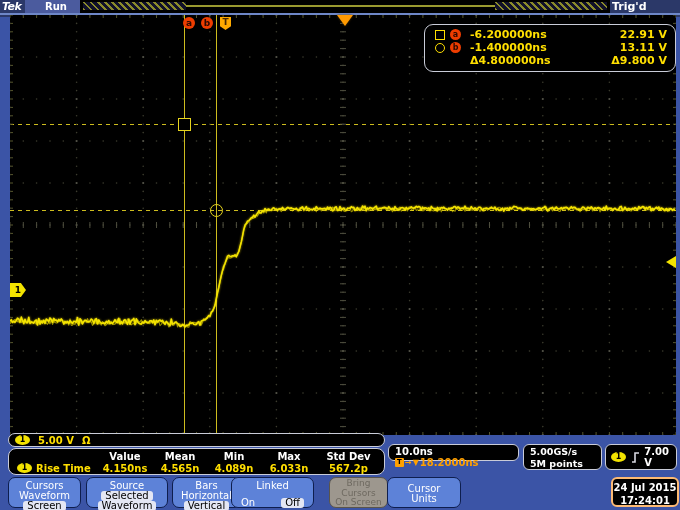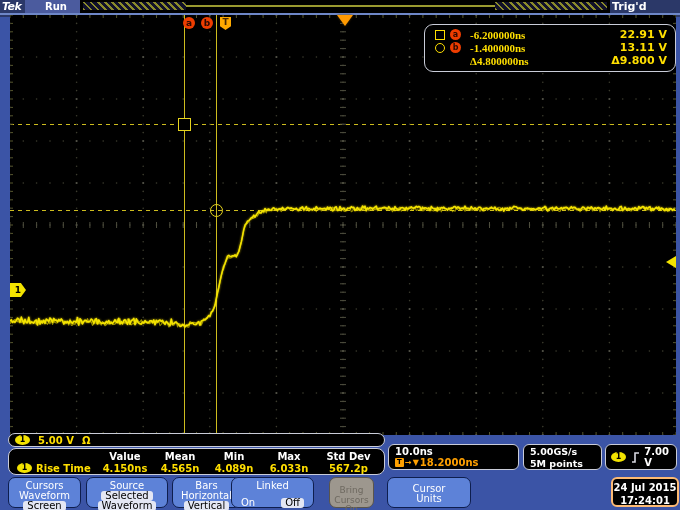--- a/index.html
+++ b/index.html
@@ -47,37 +47,37 @@
     clip-path:polygon(0 0,68% 0,100% 50%,68% 100%,0 100%);}
   
   .readout{left:414px;top:9px;width:252px;height:48px;background:#000;
     border:1.5px solid #c9ccd8;border-radius:9px;z-index:5;color:#ffdf00;
     font-size:11px;font-weight:bold;padding:3px 8px 0 10px;box-sizing:border-box;}
   .ro-row{display:grid;grid-template-columns:15px 16px 1fr auto;align-items:center;height:13px;}
   .ro-sq{width:8px;height:8px;border:1.5px solid #ffdf00;}
   .ro-ci{width:8px;height:8px;border:1.5px solid #ffdf00;border-radius:50%;}
   .ro-badge{width:11px;height:11px;border-radius:50%;background:#ee3d00;color:#2d0a00;
     font-size:8px;text-align:center;line-height:11px;}
-  .ro-time{padding-left:4px;font-family:Liberation Serif, serif;}
+  .ro-time{padding-left:4px;}
   .ro-val{text-align:right;}
   
   .blackbox{background:#000;border:1px solid #c9ccd8;box-sizing:border-box;}
   .chanbar{left:8px;top:433px;width:377px;height:14px;border-radius:7px;z-index:6;
     display:flex;align-items:center;gap:8px;padding-left:6px;color:#ffdf00;
     font-size:10px;font-weight:bold;}
   .badge1{width:15px;height:10px;border-radius:50%;background:#f3e300;color:#000;
     font-size:8px;font-weight:bold;text-align:center;line-height:10px;flex:none;}
   .measbox{left:8px;top:448px;width:377px;height:27px;border-radius:8px;z-index:6;
     font-size:10px;font-weight:bold;padding-top:1px;}
   .mrow{display:grid;grid-template-columns:88px 56px 54px 54px 56px 63px;height:12px;
     align-items:center;text-align:center;}
   .mrow .c0{text-align:left;padding-left:8px;display:flex;align-items:center;gap:4px;}
   .mhead{color:#fff;}
   .mvals{color:#ffdf00;}
-  .hbox{left:388px;top:444px;width:131px;height:26px;border-radius:6px;z-index:6;
+  .hbox{left:388px;top:444px;width:131px;height:17px;border-radius:6px;z-index:6;
     color:#fff;font-size:10px;font-weight:bold;padding:1px 14px 0 6px;}
   .hbox .delay{color:#ffa000;display:flex;align-items:center;gap:1px;margin-top:0px;}
   .ticon{width:9px;height:9px;background:#ffa000;color:#000;font-size:7px;font-weight:bold;
     text-align:center;line-height:9px;border-radius:1px;}
   .arr{font-size:8px;line-height:10px;}
   .acqbox{left:523px;top:444px;width:79px;height:26px;border-radius:6px;z-index:6;
     color:#fff;font-size:9.5px;font-weight:bold;padding:1px 0 0 6px;line-height:12px;}
   .trigbox{left:605px;top:444px;width:72px;height:26px;border-radius:6px;z-index:6;
     display:flex;align-items:center;gap:5px;padding:0 5px;color:#fff;
     font-size:10px;font-weight:bold;}
@@ -87,23 +87,23 @@
     border-radius:7px;color:#fff;font-size:10px;font-weight:normal;text-align:center;
     padding-top:2px;box-sizing:border-box;line-height:10px;z-index:6;}
   .mbtn .ttl{line-height:11px;}
   .pill{display:inline-block;background:#e4e7f4;color:#000;border-radius:3px;
     padding:0px 4px;line-height:10px;}
   .btn-cursors{left:8px;width:73px;}
   .btn-source{left:86px;width:82px;}
   .btn-bars{left:172px;width:69px;}
   .btn-linked{left:231px;width:83px;}
   .btn-linked .row2{display:flex;justify-content:space-between;padding:0 9px;margin-top:7px;}
-  .btn-bring{left:329px;width:45px;background:#9d978e;border-color:#5a554c;
-    color:#6e6960;font-size:9px;line-height:9.5px;padding-top:8px;}
-  .btn-units{left:387px;width:84px;padding-top:6px;}
+  .btn-bring{left:329px;width:59px;background:#9d978e;border-color:#5a554c;
+    color:#6e6960;font-size:9px;line-height:9.5px;padding-top:1px;}
+  .btn-units{left:387px;width:74px;padding-top:6px;}
   .datebox{left:611px;top:477px;width:68px;height:30px;background:#000;border:2px solid #fdba74;
     border-radius:6px;z-index:6;color:#fff;font-size:10px;font-weight:bold;
     text-align:center;line-height:13px;padding-top:2px;box-sizing:border-box;}
 </style>
 </head>
 <body>
 
 <div class="abs topbar">
   <span class="abs tek-logo">Tek</span>
   <span class="abs run-chip">Run</span>

